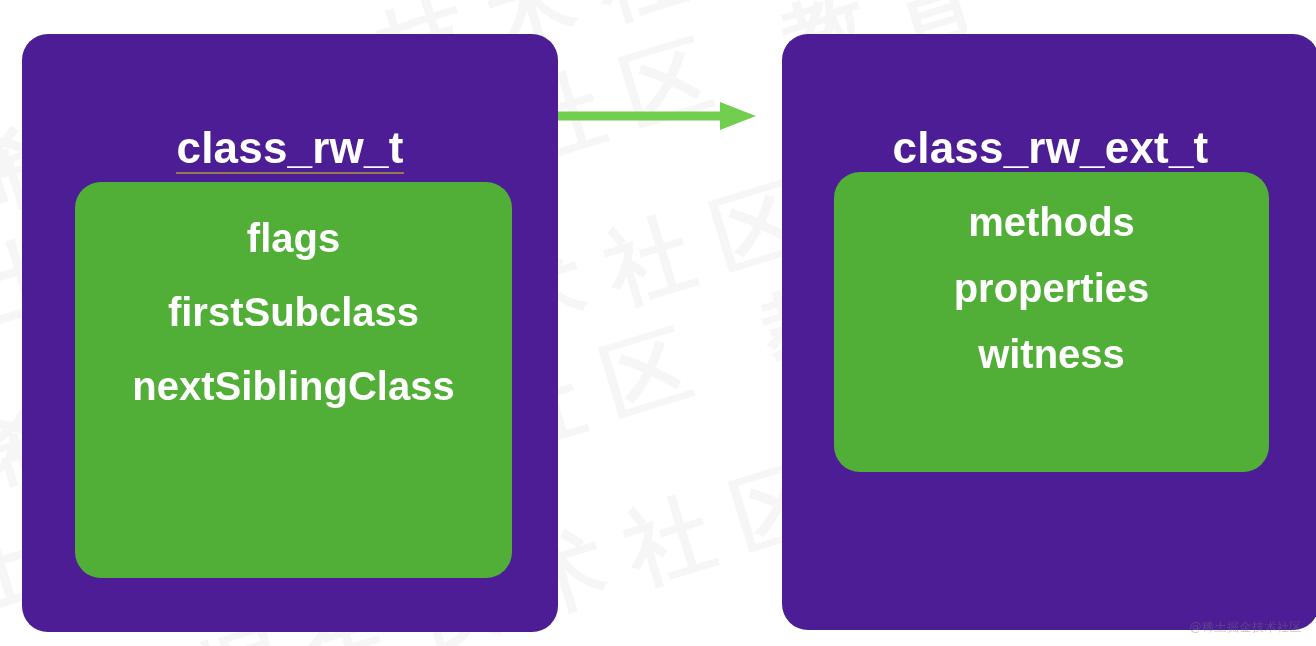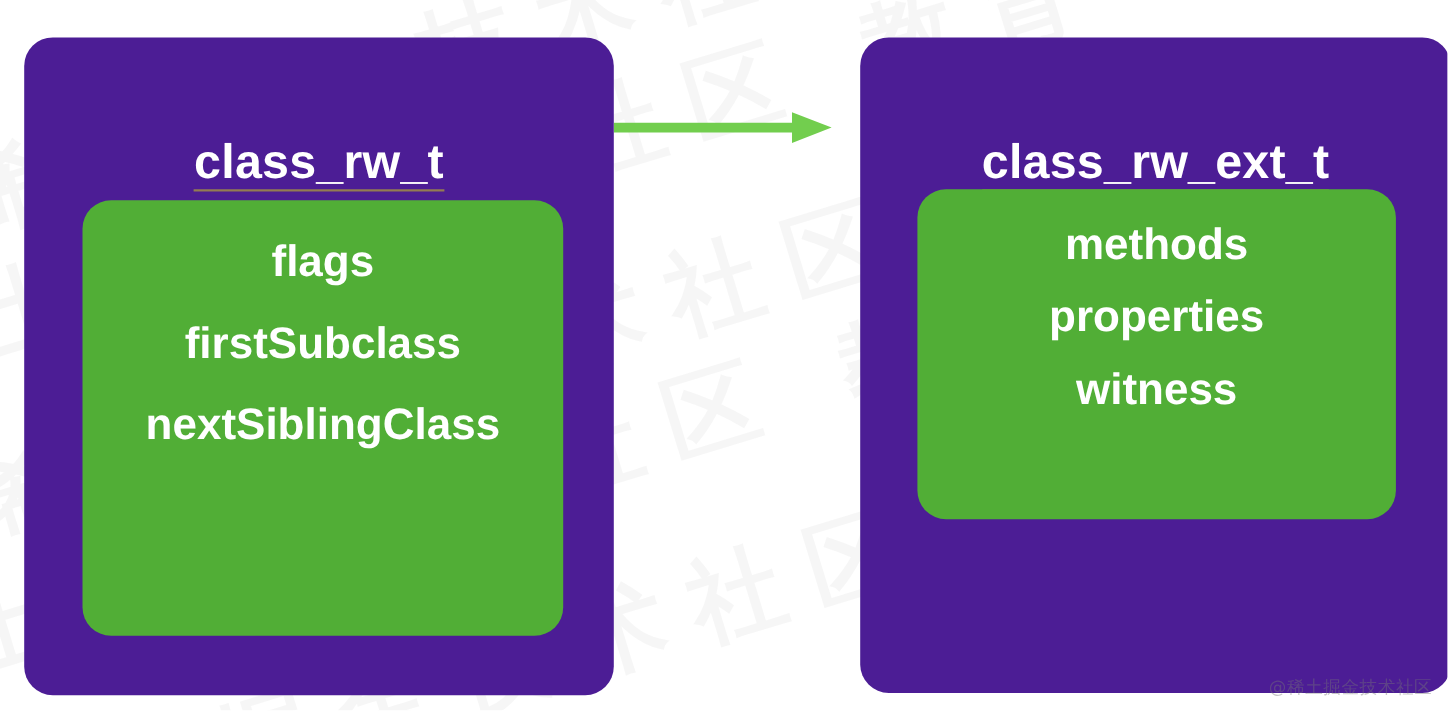--- a/index.html
+++ b/index.html
@@ -102,21 +102,21 @@
     left:558px; top:100px;
     width:200px; height:32px;
     z-index:3;
   }
 
   
   #corner-watermark {
     position:absolute;
     right:14px; bottom:10px;
     color:rgba(120,120,120,0.42);
-    font-size:16px;
+    font-size:12px;
     font-family:"DejaVu Sans", sans-serif;
     letter-spacing:0.5px;
     white-space:nowrap;
     z-index:6;
   }
 </style>
 </head>
 <body>
 
 <div id="stage">

